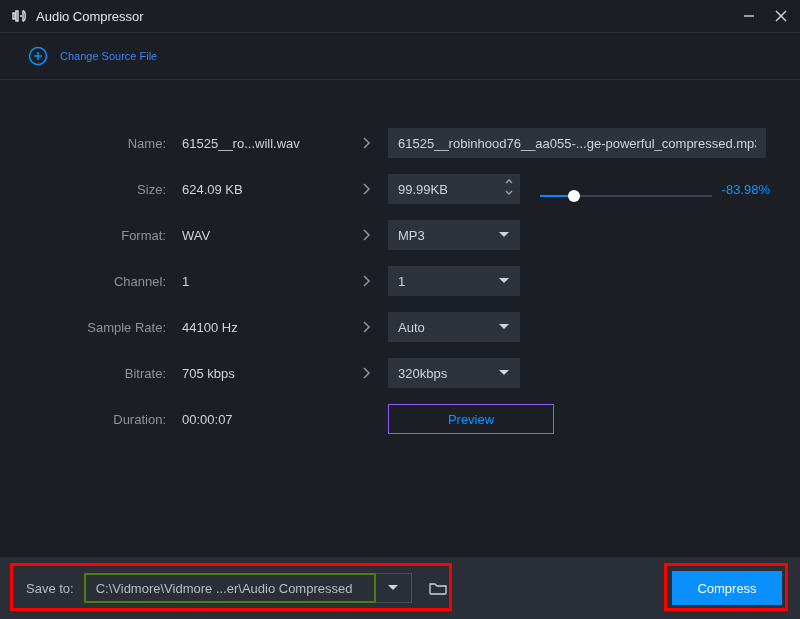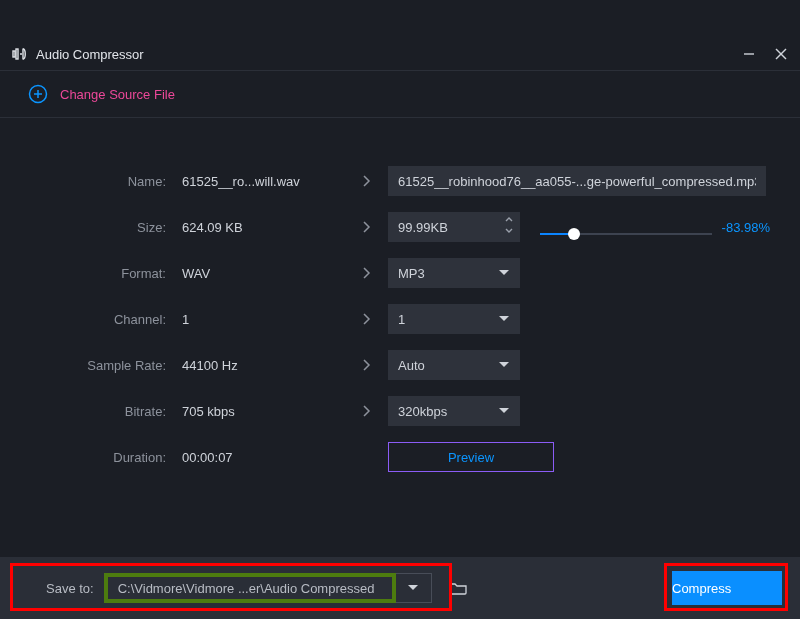--- a/index.html
+++ b/index.html
@@ -1,46 +1,46 @@
 <!DOCTYPE html>
 <html><head>
 <meta charset="utf-8">
 <style>
   * { box-sizing: border-box; margin: 0; padding: 0; }
   body { width: 800px; height: 619px; background: #1b1e25; font-family: -apple-system, "Segoe UI", Arial, sans-serif; font-size: 13px; color: #c6c9d0; overflow: hidden; position: relative; }
-  .titlebar { height: 32px; display: flex; align-items: center; padding: 0 12px; background: #1b1e25; margin-top: 38px; }
+  .titlebar { height: 32px; display: flex; align-items: center; padding: 0 12px; background: #1b1e25; }
   .titlebar .title { color: #e2e5ea; font-size: 13px; margin-left: 8px; }
   .titlebar .winctrl { margin-left: auto; display: flex; gap: 18px; align-items: center; }
   .hr { height: 1px; background: #2b2f38; width: 100%; }
   .change-row { height: 46px; display: flex; align-items: center; padding-left: 28px; gap: 12px; }
-  .change-row .label { color: #ec4899; font-size: 13px; cursor: pointer; }
+  .change-row .label { color: #3b82f6; font-size: 11px; cursor: pointer; }
   .content { padding: 40px 26px 0 26px; }
   .row { display: flex; align-items: center; height: 46px; }
   .lbl { width: 150px; text-align: right; color: #8d929c; padding-right: 10px; font-size: 13px; }
   .orig { width: 170px; color: #cfd3da; font-size: 13px; padding-left: 6px; overflow: hidden; white-space: nowrap; text-overflow: ellipsis; }
   .arrow { width: 42px; display: flex; justify-content: center; color: #8d929c; }
   .val-area { flex: 1; display: flex; align-items: center; gap: 14px; }
   .namebox { flex: 1; max-width: 378px; height: 30px; background: #2e323b; color: #cfd3da; border: none; outline: none; padding: 0 10px; font-size: 13px; }
   .spinbox { width: 132px; height: 30px; background: #2e323b; display: flex; align-items: center; padding-left: 10px; color: #cfd3da; position: relative; }
   .spinbox .stepper { position: absolute; right: 6px; top: 2px; display: flex; flex-direction: column; gap: 2px; }
   .selectbox { width: 132px; height: 30px; background: #2e323b; display: flex; align-items: center; padding: 12px 10px; color: #cfd3da; cursor: pointer; position: relative; }
   .selectbox .caret { position: absolute; right: 10px; top: 50%; transform: translateY(-50%); }
   .slider-wrap { display: flex; align-items: flex-end; gap: 10px; flex: 1; }
   .slider { flex: 1; max-width: 180px; height: 2px; background: #3d4350; position: relative; margin-left: 6px;}
   .slider .thumb { position: absolute; top: 50%; transform: translate(-50%,-50%); width: 12px; height: 12px; border-radius: 50%; background: #fff; }
   .slider .fill { position: absolute; left: 0; top: 0; height: 100%; background: #0b85ff; }
   .pct { color: #0b95ff; font-size: 13px; margin-left: auto; padding-right: 4px;}
   .previewbtn { width: 166px; height: 30px; border: 1px solid #8b5cf6; color: #0b95ff; background: transparent; display: flex; align-items: center; justify-content: center; cursor: pointer; font-size: 13px; }
   .warn { color: #0b95ff; font-size: 13px; padding: 40px 0 0 6px; }
   .footer { position: absolute; left: 0; right: 0; bottom: 0; height: 62px; background: #2a2e37; display: flex; align-items: center; padding: 0 18px 0 26px; }
-  .footer .flabel { color: #b8bcc4; margin-right: 10px; font-size: 13px; margin-left: 20px; }
-  .pathbox { width: 292px; height: 30px; border: 4px solid #4d7c0f; background: transparent; color: #b8bcc4; padding: 0 10px; font-size: 13px; }
+  .footer .flabel { color: #b8bcc4; margin-right: 10px; font-size: 13px; }
+  .pathbox { width: 292px; height: 30px; border: 2px solid #4d7c0f; background: transparent; color: #b8bcc4; padding: 0 10px; font-size: 13px; }
   .dropbtn { width: 36px; height: 30px; border: 1px solid #484d58; border-left: none; display: flex; align-items: center; justify-content: center; cursor: pointer; }
   .folderbtn { width: 36px; height: 30px; display: flex; align-items: center; justify-content: center; cursor: pointer; margin-left: 8px; }
-  .compressbtn { margin-left: auto; width: 110px; height: 34px; background: #0a8fff; color: #fff; display: flex; align-items: center; justify-content: flex-start; cursor: pointer; font-size: 13px; }
+  .compressbtn { margin-left: auto; width: 110px; height: 34px; background: #0a8fff; color: #fff; display: flex; align-items: center; justify-content: center; cursor: pointer; font-size: 13px; }
   
   .redbox { position: absolute; border: 3px solid #ff0000; pointer-events: none; }
   .redbox.a { left: 10px; bottom: 8px; width: 442px; height: 48px; }
   .redbox.b { right: 12px; bottom: 8px; width: 124px; height: 48px; }
   svg { display: block; }
 </style>
 </head>
 <body>
 
 <div class="titlebar">

